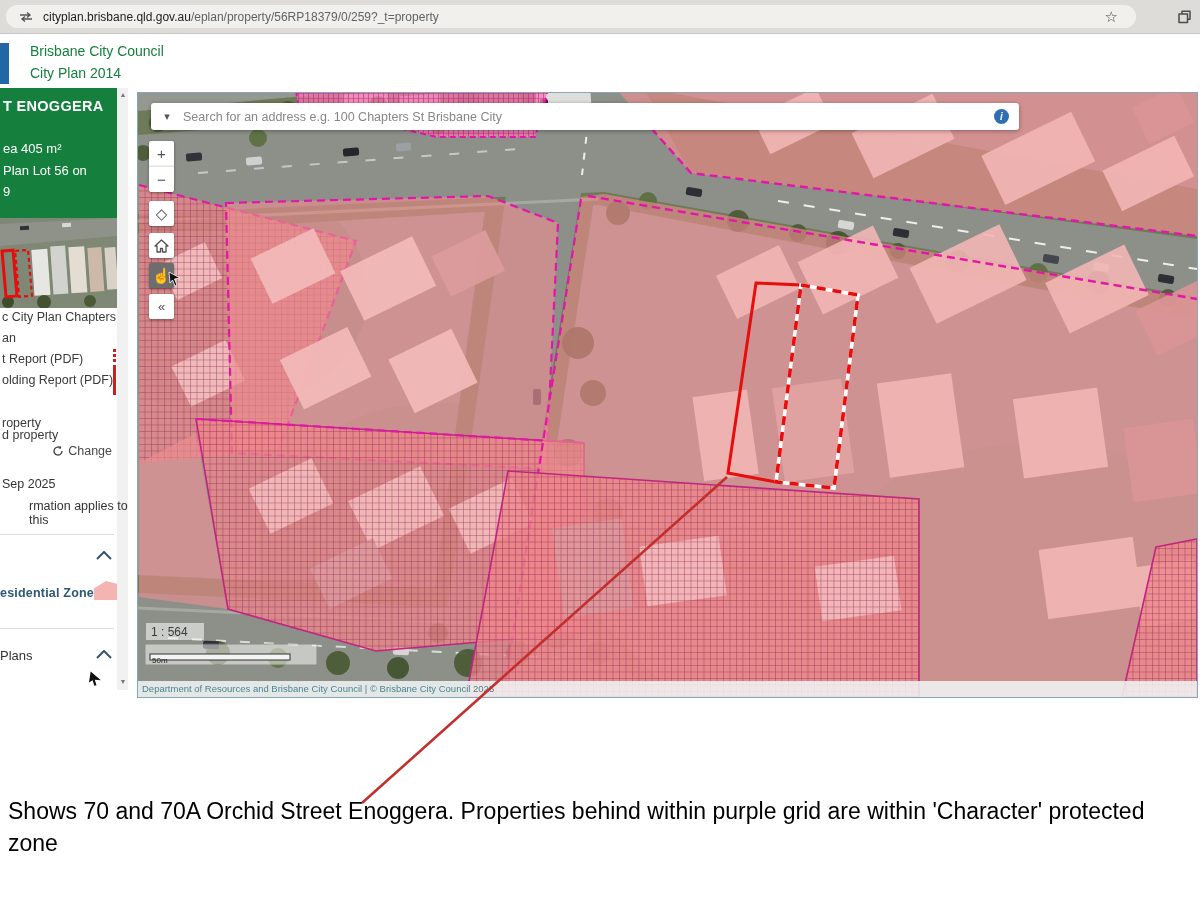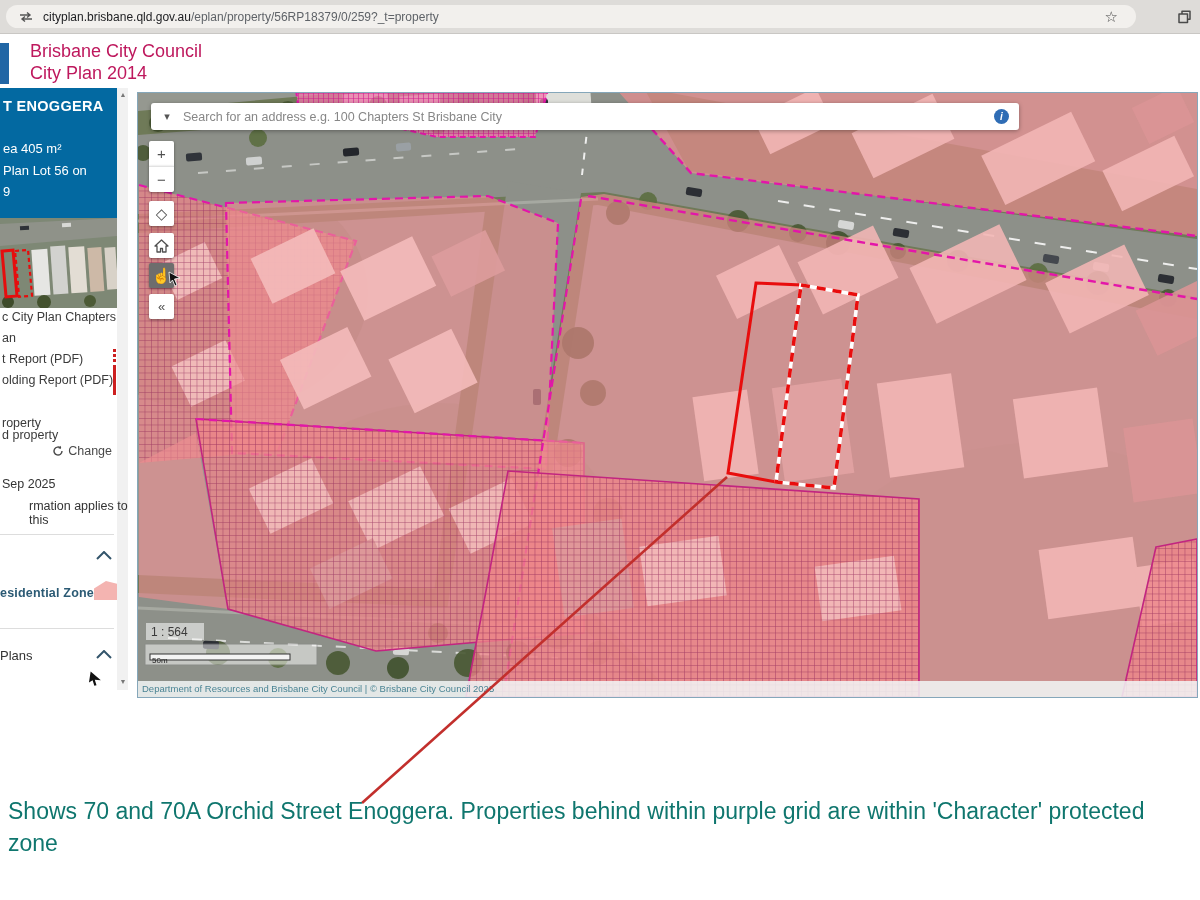--- a/index.html
+++ b/index.html
@@ -9,26 +9,26 @@
   .browser{position:absolute;left:0;top:0;width:1200px;height:33px;background:#dedcd9;border-bottom:1px solid #c9c7c4;}
   .urlpill{position:absolute;left:6px;top:5px;width:1130px;height:23px;background:#f2f0ed;border-radius:12px;
            display:flex;align-items:center;padding:0 12px;box-sizing:border-box;gap:9px;}
   .tabswap-icon{width:16px;height:12px;flex:0 0 auto;}
   .url{font-size:12px;color:#5f6368;white-space:nowrap;overflow:hidden;}
   .url .dom{color:#202124;}
   .star{position:absolute;right:18px;top:3px;font-size:15px;color:#4a4a4a;}
   .ext-icon{position:absolute;left:1176px;top:8px;width:17px;height:17px;}
   
   .logo{position:absolute;left:0;top:43px;width:9px;height:41px;background:#2166a5;}
-  .sitetitle{position:absolute;left:30px;top:41px;font-size:18px;line-height:21.5px;color:#be185d;}
+  .sitetitle{position:absolute;left:30px;top:41px;font-size:14px;line-height:21.5px;color:#15803d;}
   
   .sidebar{position:absolute;left:0;top:88px;width:128px;height:602px;background:#fff;}
   .scrolltrack{position:absolute;left:117px;top:0;width:11px;height:602px;background:#f1f1f1;}
   .scrollarrow{position:absolute;left:118px;width:10px;text-align:center;font-size:7px;color:#777;}
-  .bluepanel{position:absolute;left:0;top:0;width:117px;height:130px;background:#0369a1;color:#fff;padding:10px 0 0 3px;box-sizing:border-box;}
+  .bluepanel{position:absolute;left:0;top:0;width:117px;height:130px;background:#15803d;color:#fff;padding:10px 0 0 3px;box-sizing:border-box;}
   .bluepanel .t1{font-size:14.5px;font-weight:bold;letter-spacing:.3px;}
   .bluepanel .t2{font-size:13px;margin-top:27px;}
   .bluepanel .t3{font-size:13px;margin-top:7px;}
   .bluepanel .t4{font-size:13px;margin-top:6px;}
   .thumb{position:absolute;left:0;top:130px;width:117px;height:90px;}
   .slink{position:absolute;left:2px;font-size:12.5px;color:#3a3a3a;white-space:nowrap;}
   .changerow{position:absolute;right:16px;top:356px;font-size:12.5px;color:#4a4a4a;display:flex;align-items:center;gap:4px;}
   .sdate{position:absolute;left:2px;top:389px;font-size:12.5px;color:#333;}
   .snote{position:absolute;left:2px;top:411px;font-size:12.5px;color:#333;padding-left:27px;}
   .sdiv{position:absolute;left:0;width:114px;border-top:1px solid #ddd;}
@@ -46,21 +46,21 @@
   .search .dd{width:32px;text-align:center;color:#555;font-size:11px;}
   .search .ph{color:#878787;font-size:12.5px;}
   .search .info{margin-left:auto;margin-right:10px;width:15px;height:15px;border-radius:50%;background:#2f6db5;color:#fff;
                 font-size:10px;font-style:italic;font-weight:bold;display:flex;align-items:center;justify-content:center;}
   .mapbtn{position:absolute;left:11px;width:25px;height:25px;background:#fff;border-radius:2px;z-index:8;
           box-shadow:0 1px 3px rgba(0,0,0,.4);display:flex;align-items:center;justify-content:center;color:#505050;font-size:15px;}
   .mapbtn.dark{background:#6d6d6d;color:#fff;}
   .map-cursor{position:absolute;left:30px;top:178px;width:14px;height:16px;z-index:9;}
   
   .overlay{position:absolute;left:0;top:0;width:1200px;height:900px;z-index:50;pointer-events:none;}
-  .anno-text{position:absolute;left:8px;top:795px;width:1178px;font-size:23px;line-height:1.4;color:#0f766e;z-index:51;}
+  .anno-text{position:absolute;left:8px;top:795px;width:1178px;font-size:23px;line-height:1.4;color:#000000;z-index:51;}
 </style>
 </head>
 <body>
 
 <div class="screen">
 
   <div class="browser">
     <div class="urlpill">
       <svg class="tabswap-icon" viewBox="0 0 16 12">
         <path d="M2 4h9M9 1.5 12 4 9 6.5" stroke="#555" stroke-width="1.4" fill="none"></path>

